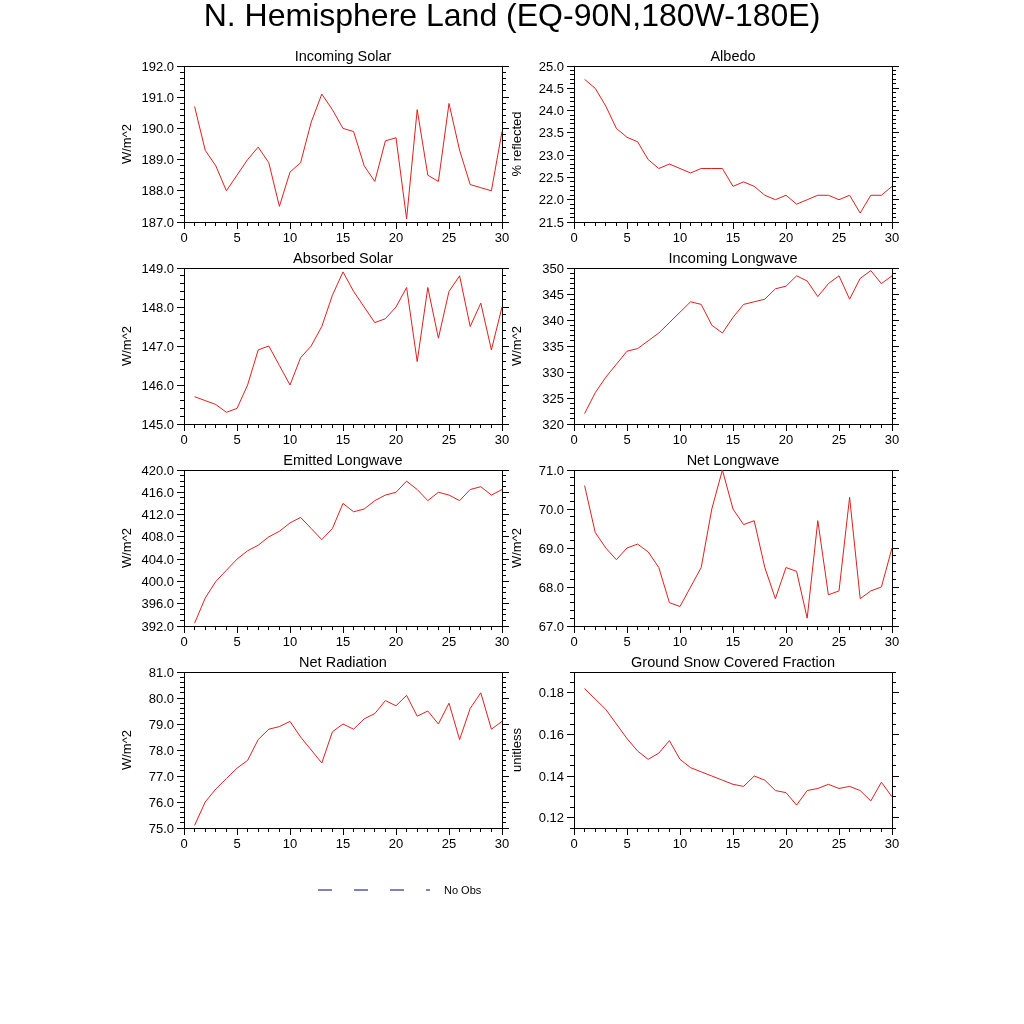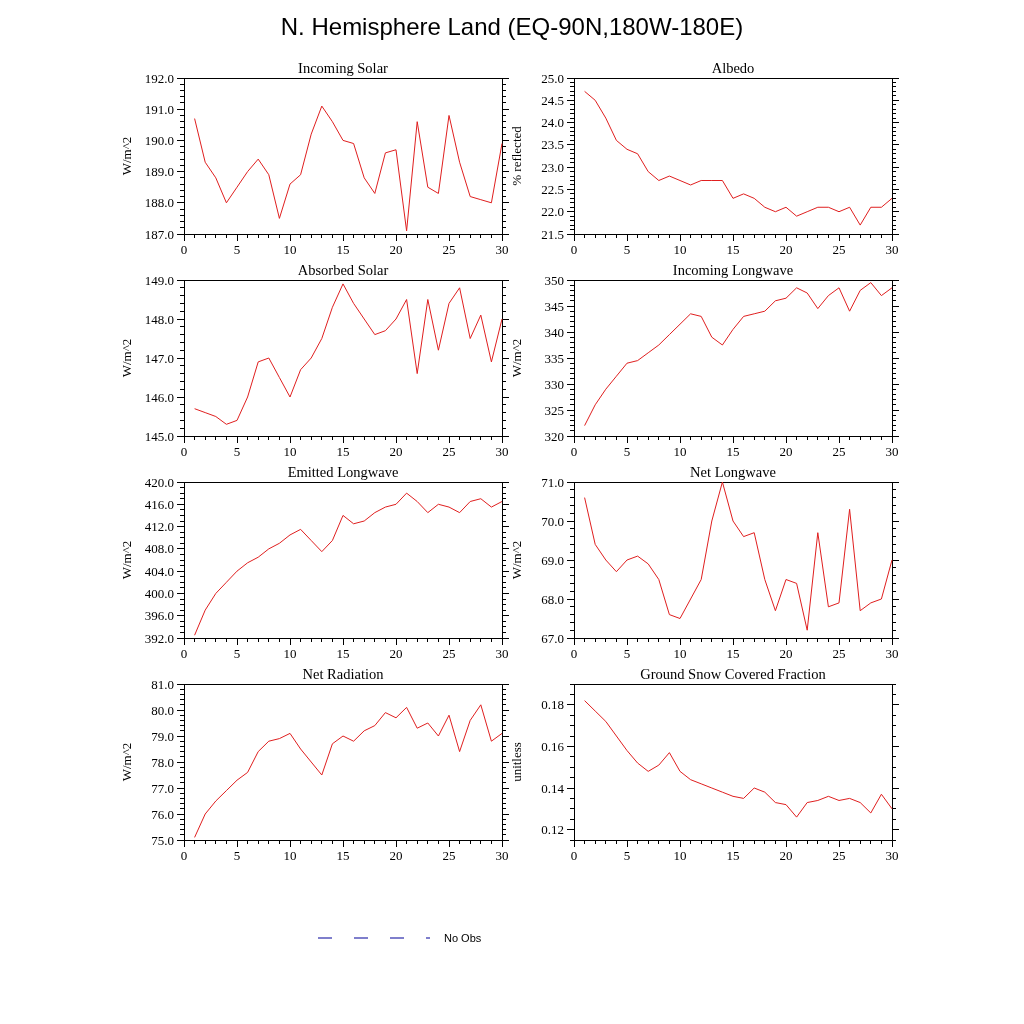--- a/index.html
+++ b/index.html
@@ -7,35 +7,34 @@
     margin: 0; padding: 0;
     width: 1024px; height: 1024px;
     background: #ffffff;
     font-family: "Liberation Sans", sans-serif;
     color: #000;
     overflow: hidden;
   }
   .page { width: 1024px; height: 1024px; position: relative; }
   .main-title {
     text-align: center;
-    font-size: 24px;
-    padding-top: 12px;
+    font-size: 32px;
+    padding-top: 0;
     line-height: 30px;
   }
   .grid {
     display: grid;
     grid-template-columns: 390px 390px;
     justify-content: center;
     margin-top: 20px;
-    font-family: Liberation Serif, serif;
   }
   svg.plot { display: block; width: 390px; height: 202px; overflow: visible; }
   svg.plot text { fill: #000; }
   .legend {
-    margin-top: 62px;
+    margin-top: 26px;
     margin-left: 318px;
     display: flex;
     flex-direction: column;
     gap: 40px;
   }
   .legend-row { display: flex; align-items: center; gap: 14px; }
   .legend-line { width: 112px; height: 1.5px; }
   .legend-label { font-size: 11px; white-space: nowrap; }
 </style>
 </head>

